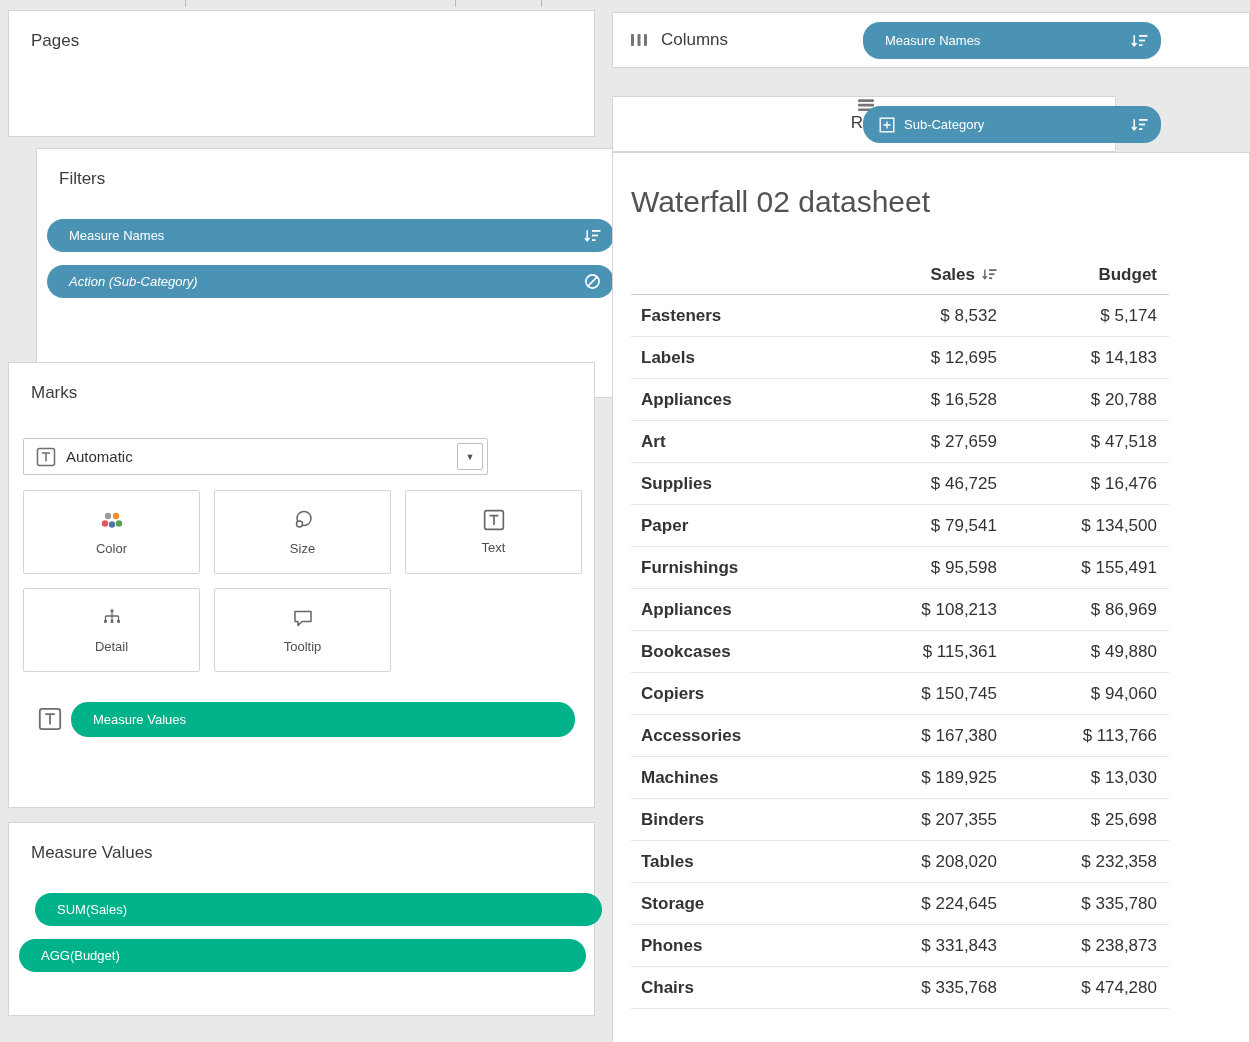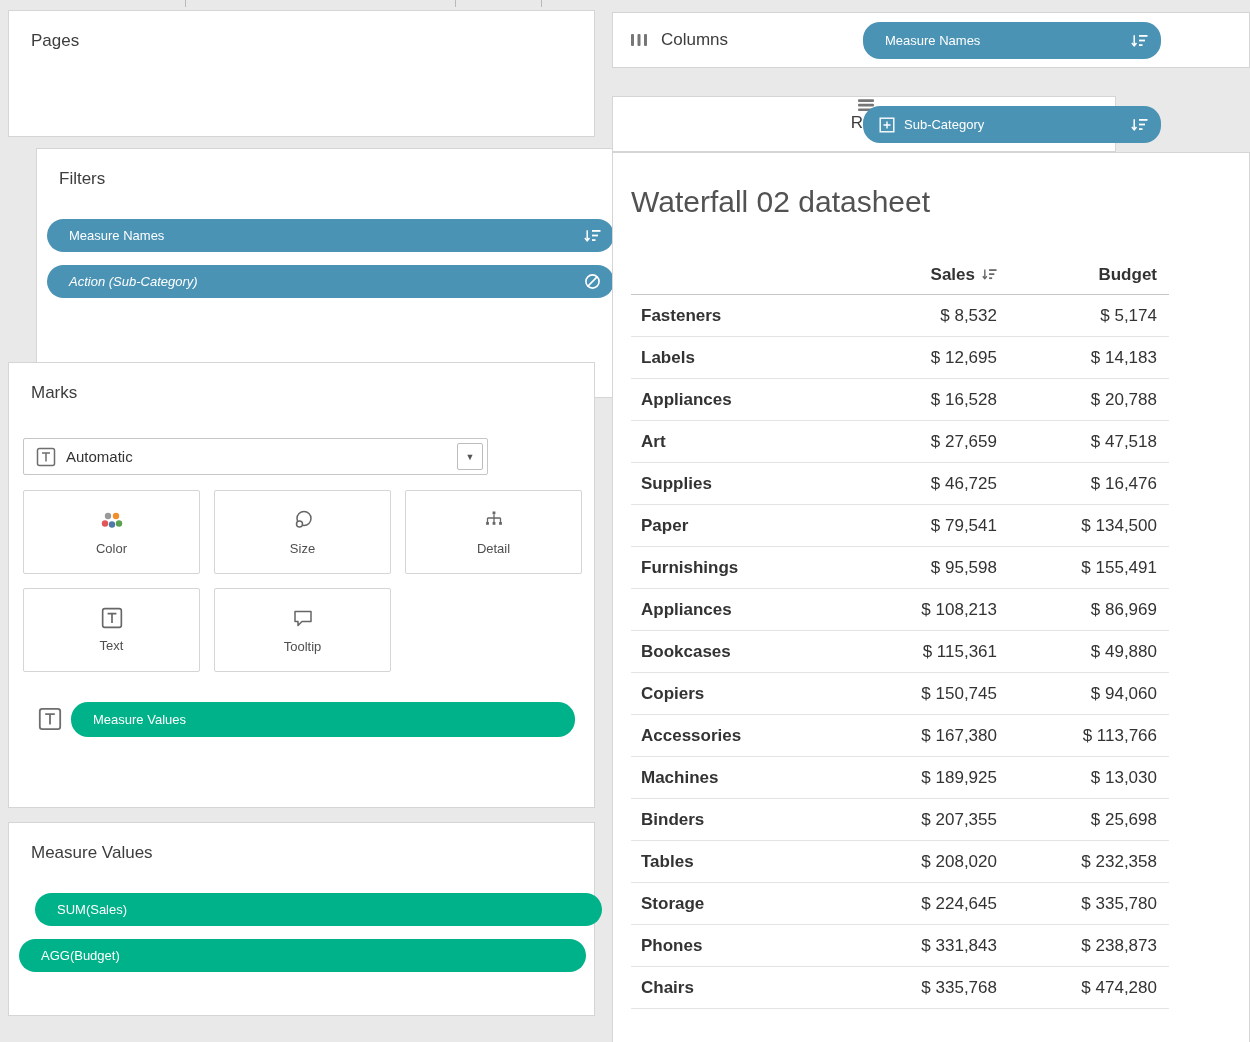--- a/index.html
+++ b/index.html
@@ -136,39 +136,39 @@
       <div class="mark-btn">
         <span>
           <svg width="24" height="24" viewBox="0 0 24 24" fill="none">
             <circle cx="13" cy="10.5" r="7" stroke="#666" stroke-width="1.5"></circle>
             <circle cx="8.5" cy="16" r="3" stroke="#666" stroke-width="1.5" fill="#fff"></circle>
           </svg>
         </span>
         <span class="mb-label">Size</span>
       </div>
       <div class="mark-btn">
+        <span style="color:#666;">
+          <svg width="22" height="22" viewBox="0 0 20 20" fill="none">
+            <rect x="1.5" y="1.5" width="17" height="17" rx="2" stroke="currentColor" stroke-width="1.5"></rect>
+            <path d="M6 6 H14 M10 6 V14.5" stroke="currentColor" stroke-width="1.5"></path>
+          </svg>
+        </span>
+        <span class="mb-label">Text</span>
+      </div>
+      <div class="mark-btn">
         <span>
           <svg width="24" height="24" viewBox="0 0 24 24" fill="none">
             <rect x="10.6" y="3.5" width="2.8" height="2.8" fill="#666"></rect>
             <path d="M12 6.5 V10 M5.5 10 H18.5 M5.5 10 V14 M12 10 V14 M18.5 10 V14" stroke="#666" stroke-width="1.3"></path>
             <rect x="4.1" y="14" width="2.8" height="2.8" fill="#666"></rect>
             <rect x="10.6" y="14" width="2.8" height="2.8" fill="#666"></rect>
             <rect x="17.1" y="14" width="2.8" height="2.8" fill="#666"></rect>
           </svg>
         </span>
         <span class="mb-label">Detail</span>
-      </div>
-      <div class="mark-btn">
-        <span style="color:#666;">
-          <svg width="22" height="22" viewBox="0 0 20 20" fill="none">
-            <rect x="1.5" y="1.5" width="17" height="17" rx="2" stroke="currentColor" stroke-width="1.5"></rect>
-            <path d="M6 6 H14 M10 6 V14.5" stroke="currentColor" stroke-width="1.5"></path>
-          </svg>
-        </span>
-        <span class="mb-label">Text</span>
       </div>
       <div class="mark-btn">
         <span>
           <svg width="24" height="24" viewBox="0 0 24 24" fill="none">
             <path d="M4 5.5 h16 v10 h-9 l-4 4 v-4 h-3 z" stroke="#666" stroke-width="1.5" fill="none" stroke-linejoin="round"></path>
           </svg>
         </span>
         <span class="mb-label">Tooltip</span>
       </div>
     </div>

